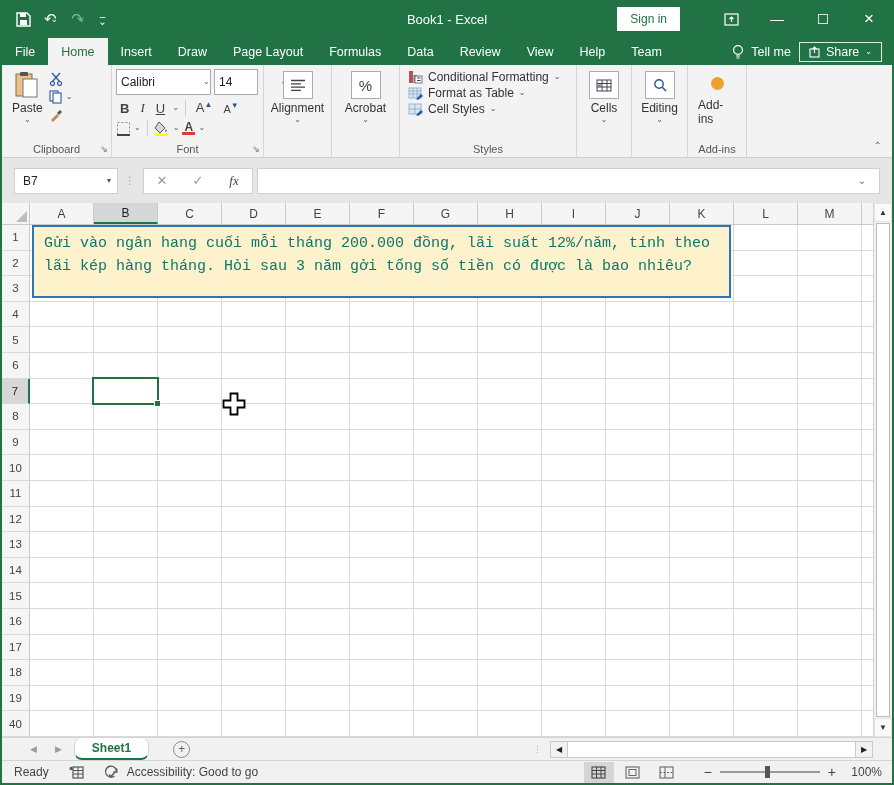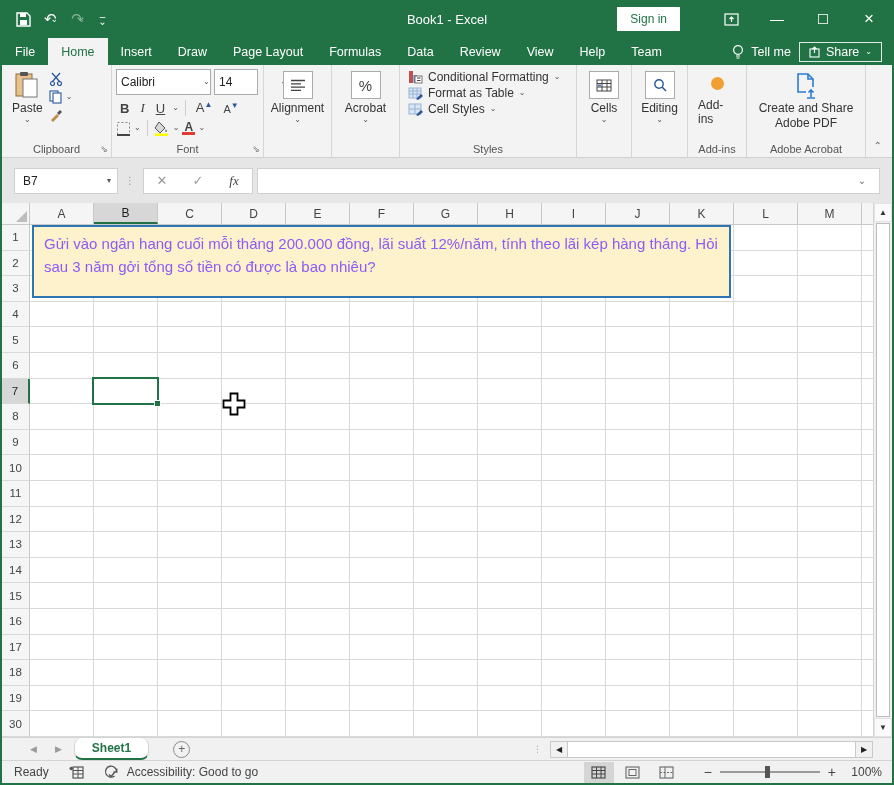--- a/index.html
+++ b/index.html
@@ -69,21 +69,21 @@
   .corner::after { content:""; position:absolute; right:2px; bottom:2px; border-left:11px solid transparent; border-bottom:11px solid #bdbdbd; }
   .col-h { width:64px; flex:none; display:flex; align-items:center; justify-content:center; font-size:12px; color:#444; border-right:1px solid #c9c9c9; cursor:pointer; }
   .col-h.partial { flex:1; border-right:none; }
   .col-h.sel { background:#d7d7d7; border-bottom:2px solid #217346; color:#1e1e1e; }
   .grid-body { position:relative; flex:1; background:#fff; overflow:hidden; }
   .grow { display:flex; height:25.6px; }
   .row-h { width:28px; flex:none; background:#f5f5f5; border-right:1px solid #c9c9c9; border-bottom:1px solid #d9d9d9; display:flex; align-items:center; justify-content:center; font-size:11.5px; color:#444; cursor:pointer; }
   .row-h.sel { background:#d7d7d7; border-right:2px solid #217346; color:#1e1e1e; }
   .gcell { width:64px; flex:none; border-right:1px solid #d9d9d9; border-bottom:1px solid #d9d9d9; cursor:cell; }
   .gcell.partial { flex:1; border-right:none; }
-  .note-box { position:absolute; left:30px; top:0; width:699px; height:73px; background:#FDF2CC; border:2px solid #2E75B6; padding:5px 10px; font-size:15px; line-height:1.55; color:#8b5cf6; font-family:Liberation Sans, sans-serif; }
+  .note-box { position:absolute; left:30px; top:0; width:699px; height:73px; background:#FDF2CC; border:2px solid #2E75B6; padding:5px 10px; font-size:15px; line-height:1.55; color:#0f766e; font-family:Liberation Mono, monospace; }
   .fv-hint { position:absolute; left:94px; top:131px; font-size:15px; color:#FF0000; white-space:nowrap; font-family:"DejaVu Sans","Liberation Sans",sans-serif; }
   .sel-cell { position:absolute; left:90px; top:152px; width:67px; height:28px; border:2px solid #217346; background:transparent; }
   .fill-handle { position:absolute; right:-4px; bottom:-4px; width:7px; height:7px; background:#217346; border:1px solid #fff; }
   .cursor-plus { position:absolute; left:219px; top:166px; }
   .vscroll { width:19px; flex:none; background:#f1f1f1; border-left:1px solid #d4d4d4; display:flex; flex-direction:column; }
   .vs-btn { height:19px; flex:none; display:flex; align-items:center; justify-content:center; font-size:8px; color:#333; border:1px solid #e3e3e3; background:#fafafa; cursor:pointer; }
   .vs-thumb { flex:1; margin:1px 2px; background:#fff; border:1px solid #bdbdbd; cursor:grab; }
 
   
   .tabbar { height:23px; background:#f1f1f1; border-top:1px solid #d4d4d4; display:flex; align-items:stretch; flex:none; font-size:12px; }
@@ -354,32 +354,20 @@
     </div>
 
     <div class="rgroup" style="width:59px;">
       <div class="bigbtn" style="padding-top:8px;">
         <span class="addin-dot"></span>
         <span style="margin-top:6px;">Add-ins</span>
       </div>
       <div class="rgroup-label">Add-ins</div>
     </div>
 
-    <div class="rgroup" style="width:119px;">
-      <div class="bigbtn" style="padding-top:4px;">
-        <svg width="22" height="26" viewBox="0 0 22 26">
-            <path d="M3 1 h10 l5 5 v13 h-15 z" fill="none" stroke="#2B7CD3" stroke-width="1.6"></path>
-            <path d="M13 1 v5 h5" fill="none" stroke="#2B7CD3" stroke-width="1.6"></path>
-            <rect x="11" y="14" width="10" height="11" fill="#f3f3f3"></rect>
-            <path d="M16 24 V17 M13.5 19.5 L16 17 L18.5 19.5 M12 25 h8" stroke="#2B7CD3" stroke-width="1.6" fill="none"></path>
-          </svg>
-        <span class="two-line" style="width:105px;">Create and Share Adobe PDF</span>
-      </div>
-      <div class="rgroup-label">Adobe Acrobat</div>
-    </div>
 
     <span class="collapse-chev">⌃</span>
   </div>
 
   <div class="formula-row">
     <div class="namebox">
       <span>B7</span>
       <span class="chev">▾</span>
     </div>
     <span class="fbar-dots">⋮</span>
@@ -732,21 +720,21 @@
               <div class="gcell"></div>
               <div class="gcell"></div>
               <div class="gcell"></div>
               <div class="gcell"></div>
               <div class="gcell"></div>
               <div class="gcell"></div>
               <div class="gcell"></div>
               <div class="gcell partial"></div>
             </div>
             <div class="grow">
-              <div class="row-h">30</div>
+              <div class="row-h">40</div>
               <div class="gcell"></div>
               <div class="gcell"></div>
               <div class="gcell"></div>
               <div class="gcell"></div>
               <div class="gcell"></div>
               <div class="gcell"></div>
               <div class="gcell"></div>
               <div class="gcell"></div>
               <div class="gcell"></div>
               <div class="gcell"></div>

